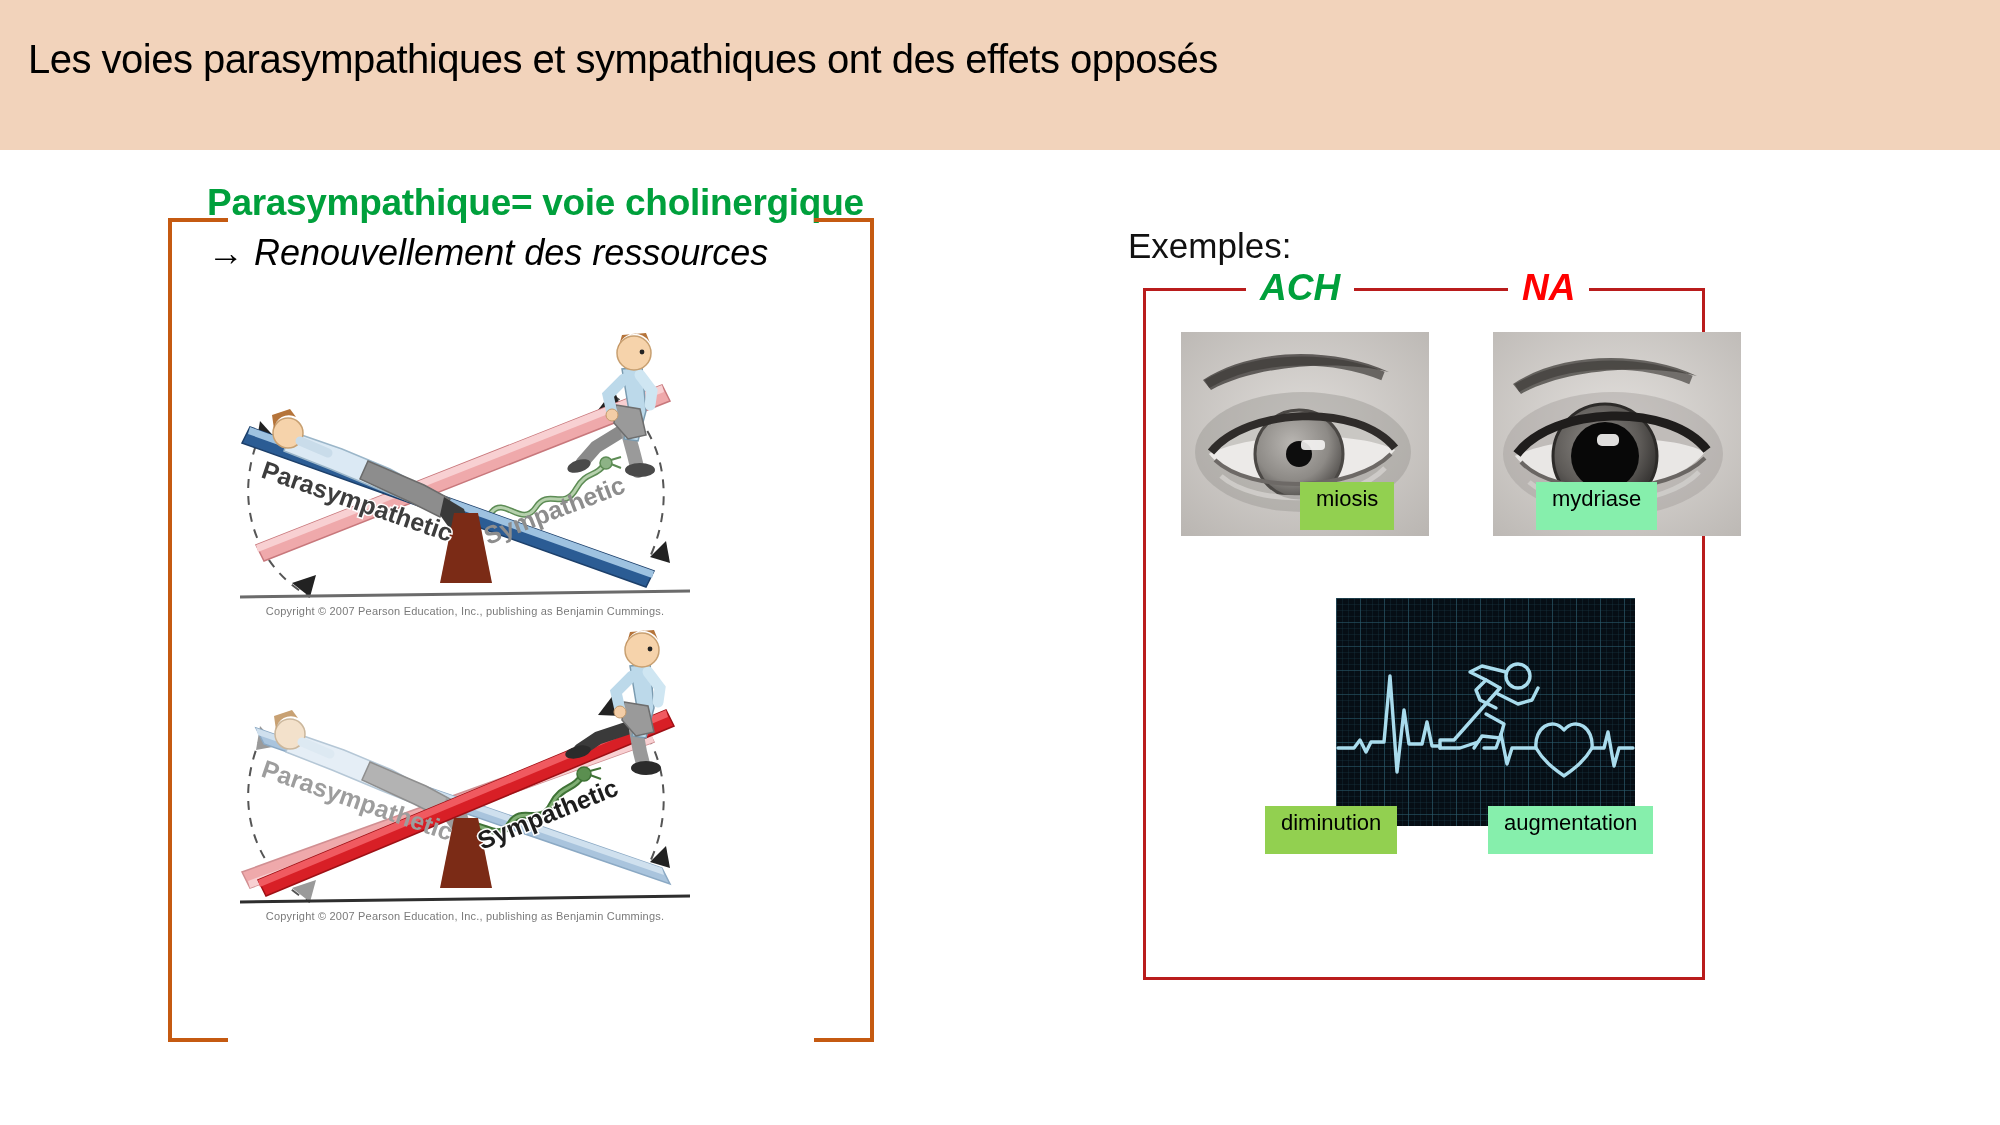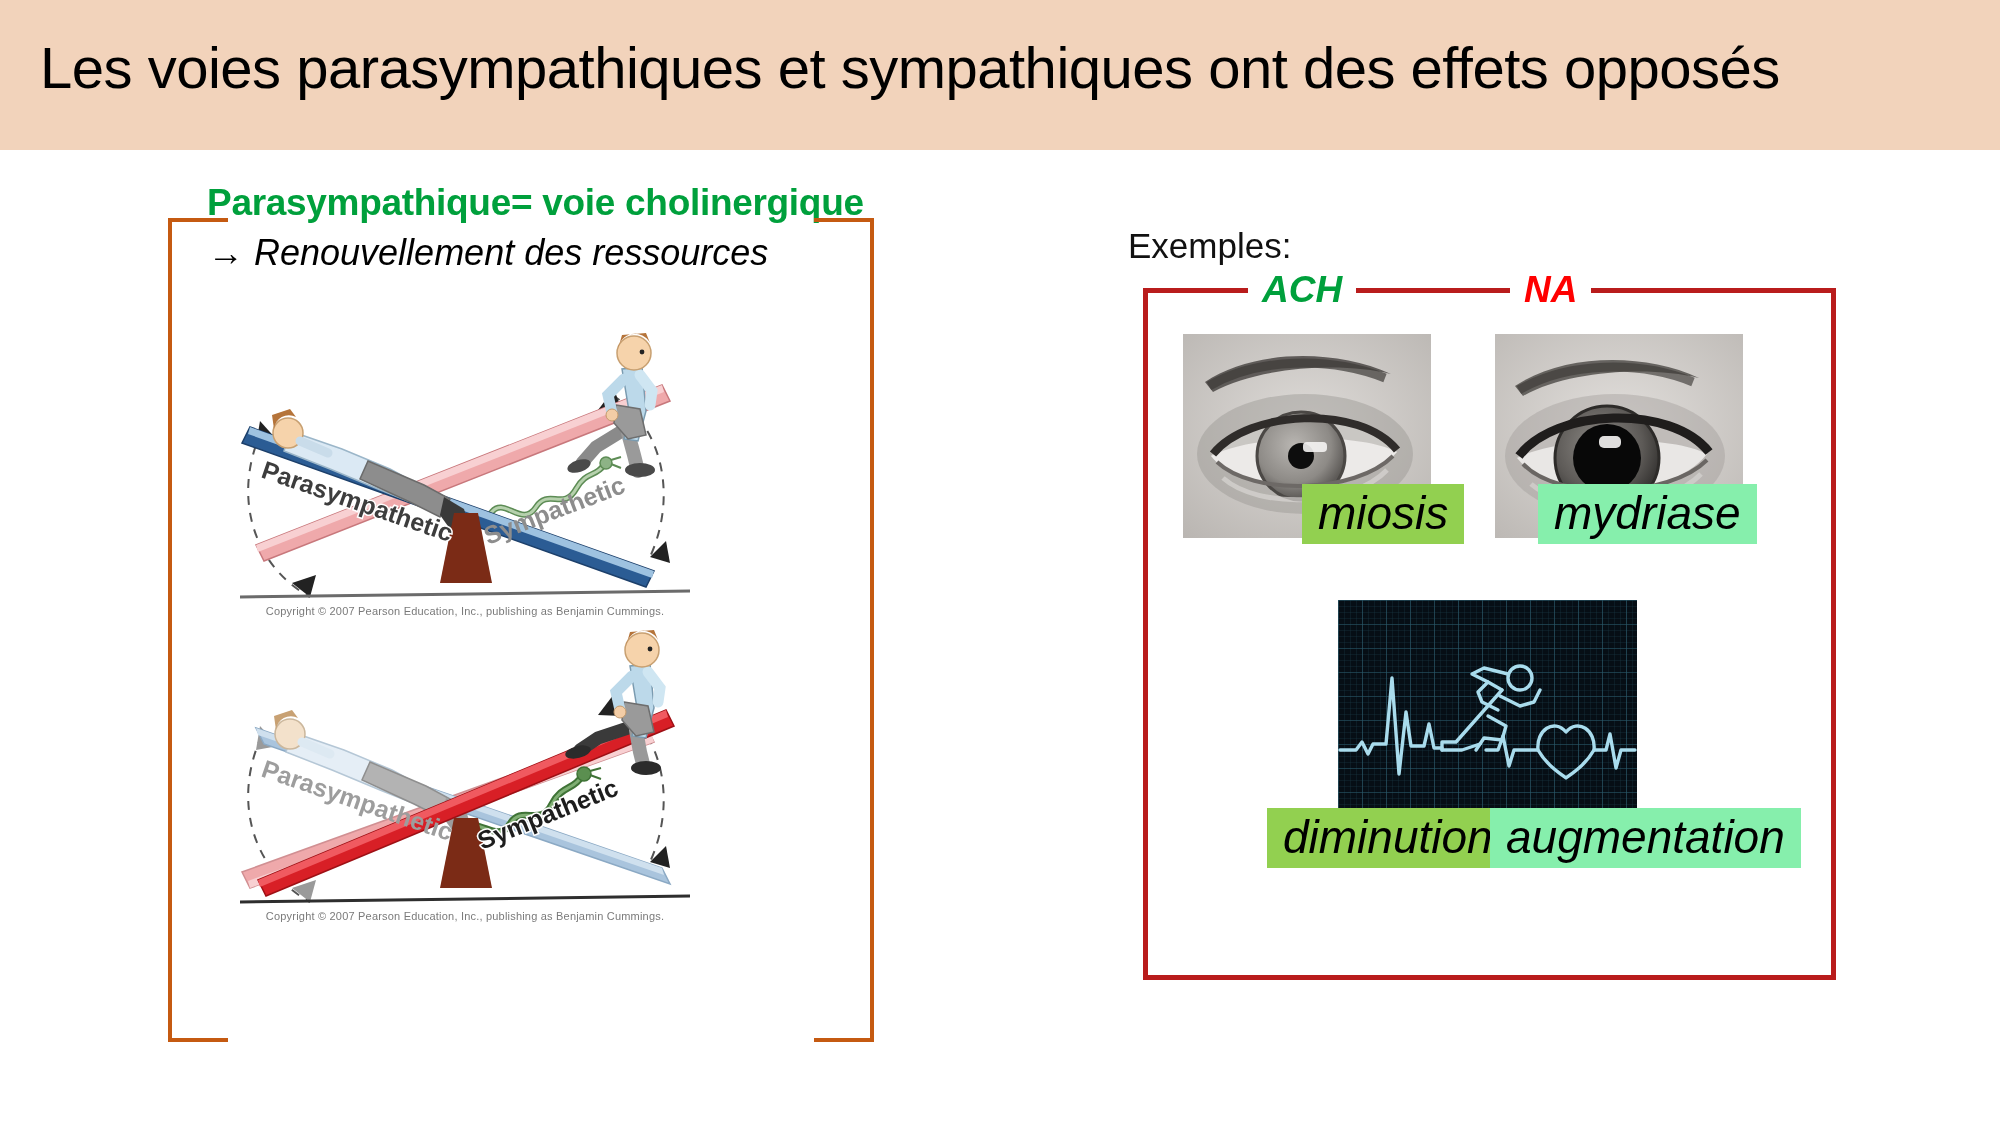--- a/index.html
+++ b/index.html
@@ -10,22 +10,22 @@
     font-family:"Liberation Sans", sans-serif;
     overflow:hidden;
     position:relative;
   }
   
   #title-banner{
     position:absolute;left:0;top:0;width:2000px;height:150px;
     background:#f2d3bb;
   }
   #slide-title{
-    position:absolute;left:40px;top:38px;
-    font-size:58px;line-height:1.05;
+    position:absolute;left:28px;top:38px;
+    font-size:40px;line-height:1.05;
     color:#000000;
     font-family:"Liberation Sans", sans-serif;
     font-weight:400;
     white-space:nowrap;
     letter-spacing:-0.5px;
   }
   
   #left-panel{position:absolute;left:0;top:150px;width:960px;height:975px;}
   #para-heading{
     position:absolute;left:207px;top:32px;
@@ -58,38 +58,38 @@
     font-size:11px;color:#7a7a7a;font-family:"Liberation Sans", sans-serif;
     letter-spacing:.2px;white-space:nowrap;
   }
   
   #right-panel{position:absolute;left:948px;top:150px;width:1040px;height:975px;}
   #exemples-label{
     position:absolute;left:180px;top:76px;
     font-size:35px;color:#111;white-space:nowrap;
   }
   #example-box{
-    position:absolute;left:195px;top:138px;width:693px;height:692px;
-    border:5px solid #b91c1c;box-sizing:border-box;
+    position:absolute;left:195px;top:138px;width:562px;height:692px;
+    border:3px solid #b91c1c;box-sizing:border-box;
   }
   
   .edge-label{
     position:absolute;top:-25px;background:#ffffff;
     font-size:37px;font-weight:bold;font-style:italic;
     padding:0 14px;white-space:nowrap;line-height:44px;
   }
   #label-ach{left:100px;color:#00a03c;}
   #label-na{left:362px;color:#ff0000;text-align:right;}
 
   .eye-photo{position:absolute;overflow:hidden;background:#d8d5d2;}
   .ecg-photo{position:absolute;overflow:hidden;background:#060d14;}
 
   .tag{
-    position:absolute;font-size:46px;font-style:italic;color:#000;
-    padding:6px 16px 8px 16px;white-space:nowrap;line-height:1.0;
+    position:absolute;font-size:22px;color:#000;
+    padding:6px 16px 20px 16px;white-space:nowrap;line-height:1.0;
   }
   .tag.green{background:#92d050;}
   .tag.red{background:#86efac;}
 </style>
 </head>
 <body>
 
 <div id="title-banner">
   <div id="slide-title">Les voies parasympathiques et sympathiques ont des effets opposés</div>
 </div>

